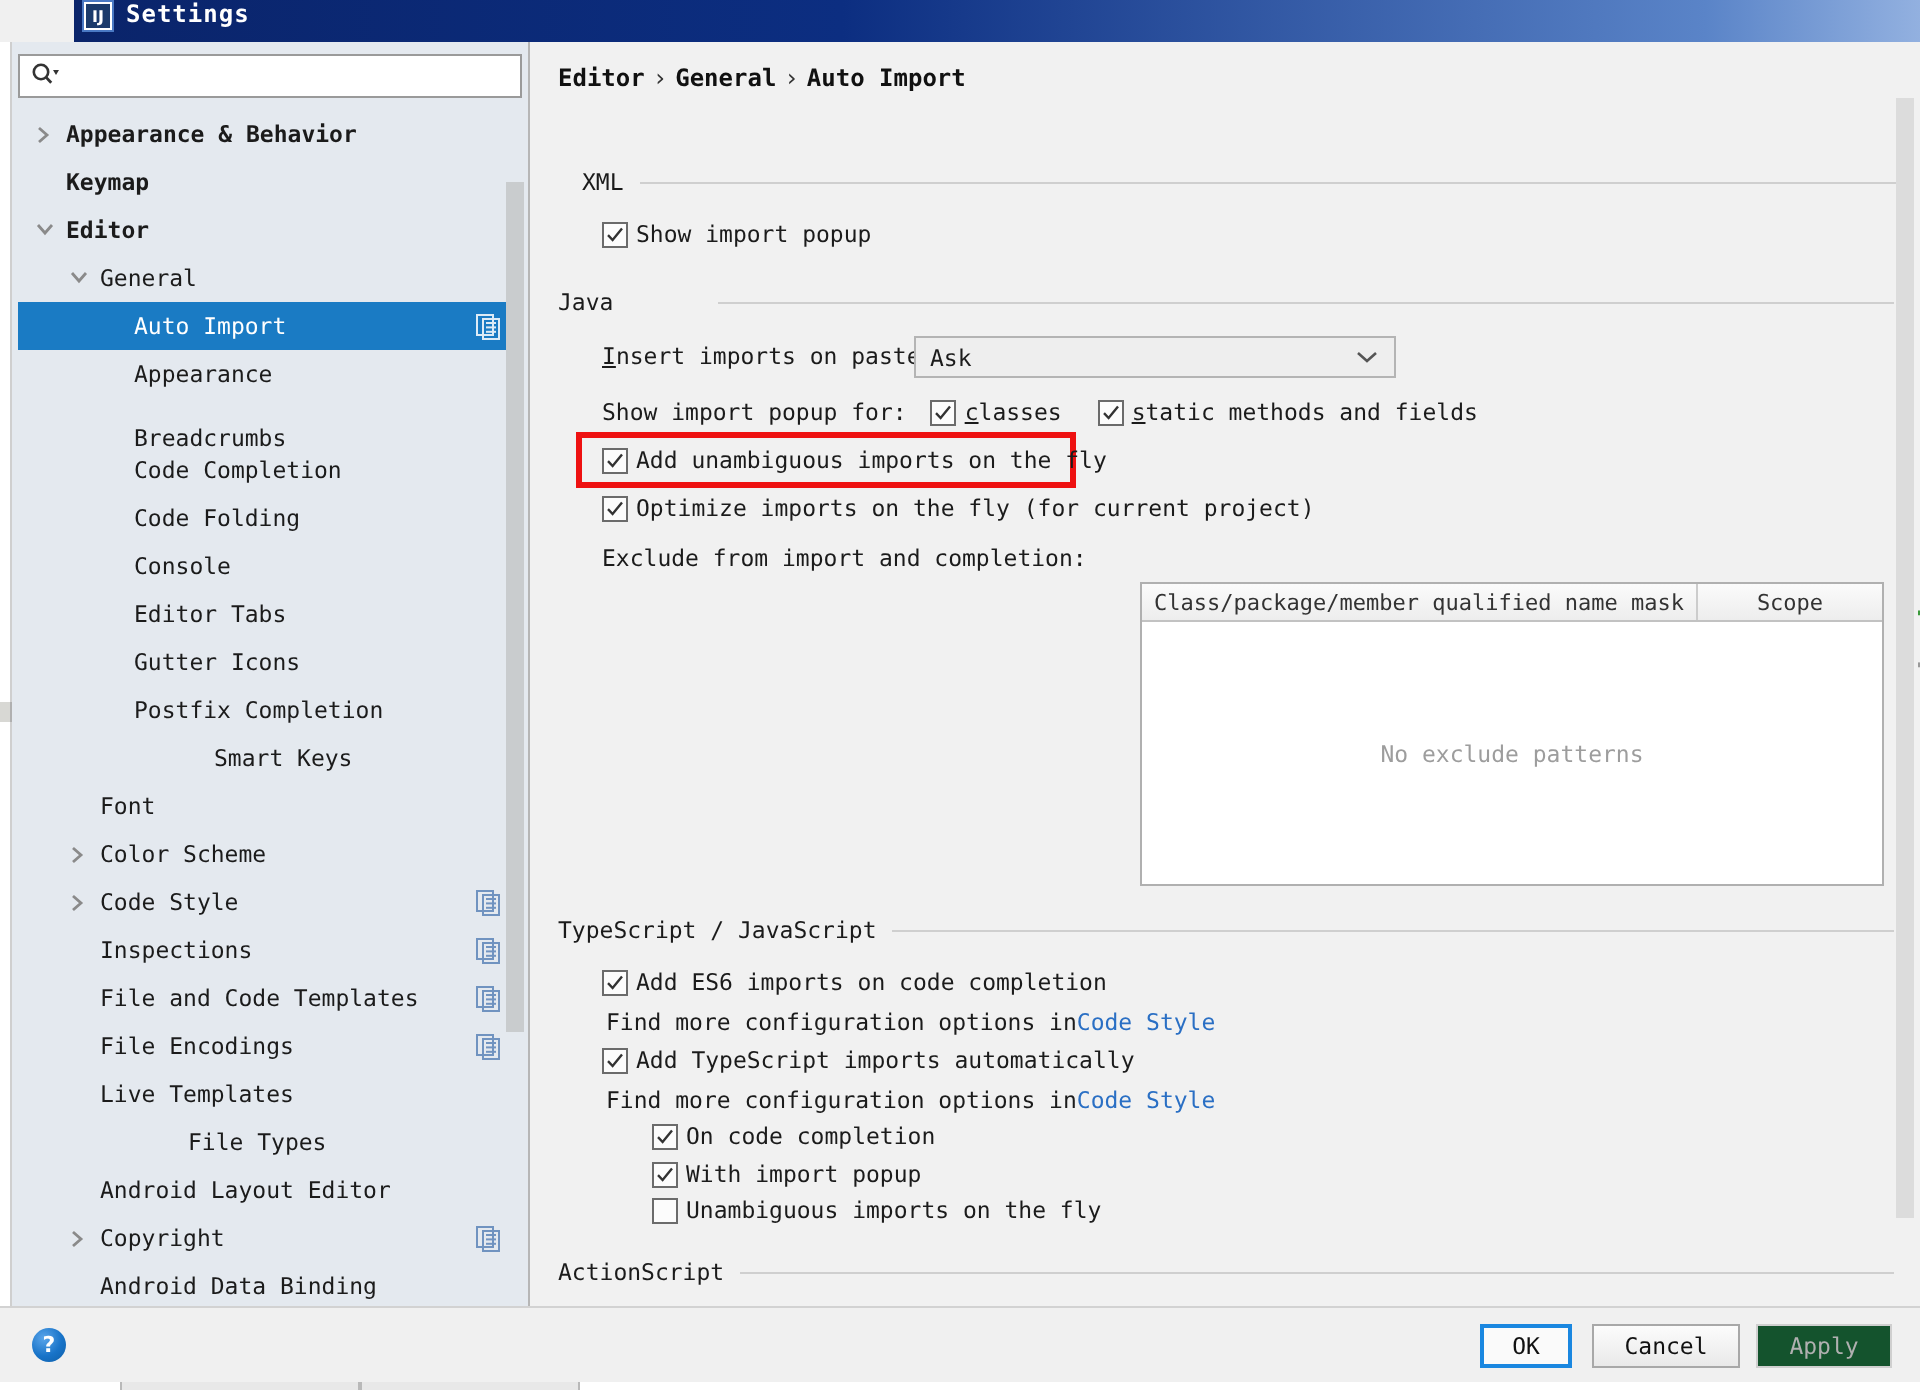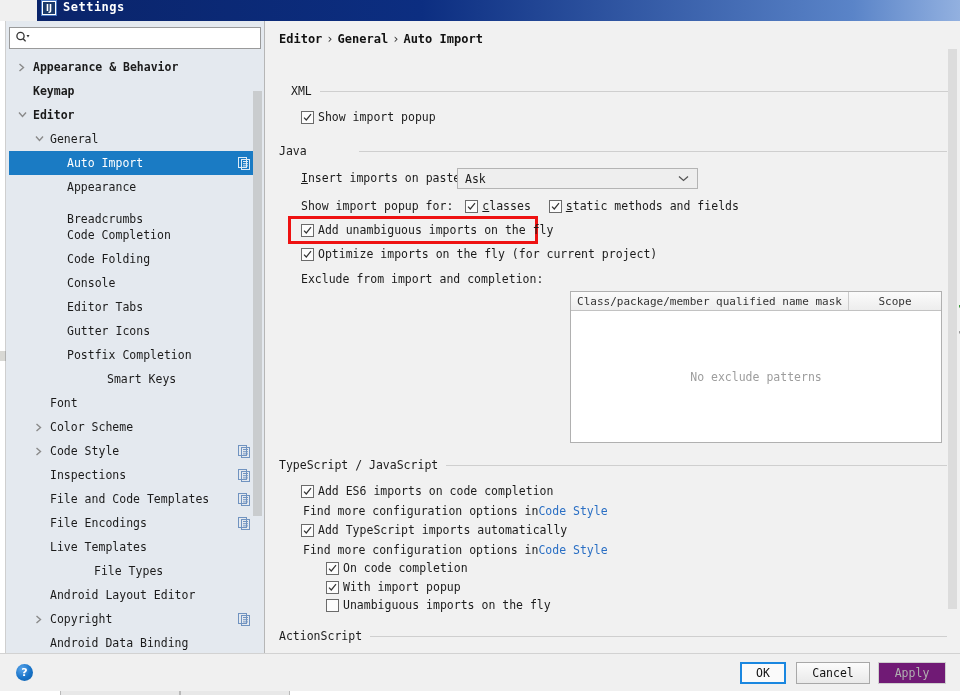--- a/index.html
+++ b/index.html
@@ -274,21 +274,21 @@
     font-size: 11.5px; box-sizing: border-box;
     font-family: "DejaVu Sans Mono", "Liberation Mono", monospace;
     cursor: pointer;
     background: linear-gradient(to bottom, #fcfcfc, #e9e9e9);
     border: 1px solid #a8a8a8;
     color: #111;
   }
   #btn-ok     { left: 740px; width: 46px; border: 2px solid #1a87e0; background: #fafafa; }
   #btn-cancel { left: 796px; width: 74px; }
   #btn-apply  { left: 878px; width: 68px; color: #b0b0b0; border-color: #cfcfcf;
-                background: #701a75; cursor: default; }
+                background: #14532d; cursor: default; }
 
   
   #bottom-strip {
     position: absolute; left: 0; top: 691px; width: 960px; height: 4px;
     background: #ffffff;
   }
   #bottom-strip .seg {
     position: absolute; top: 0; height: 4px; background: #e8e8e8;
     border-left: 1px solid #b9b9b9; border-right: 1px solid #b9b9b9;
     box-sizing: border-box;

